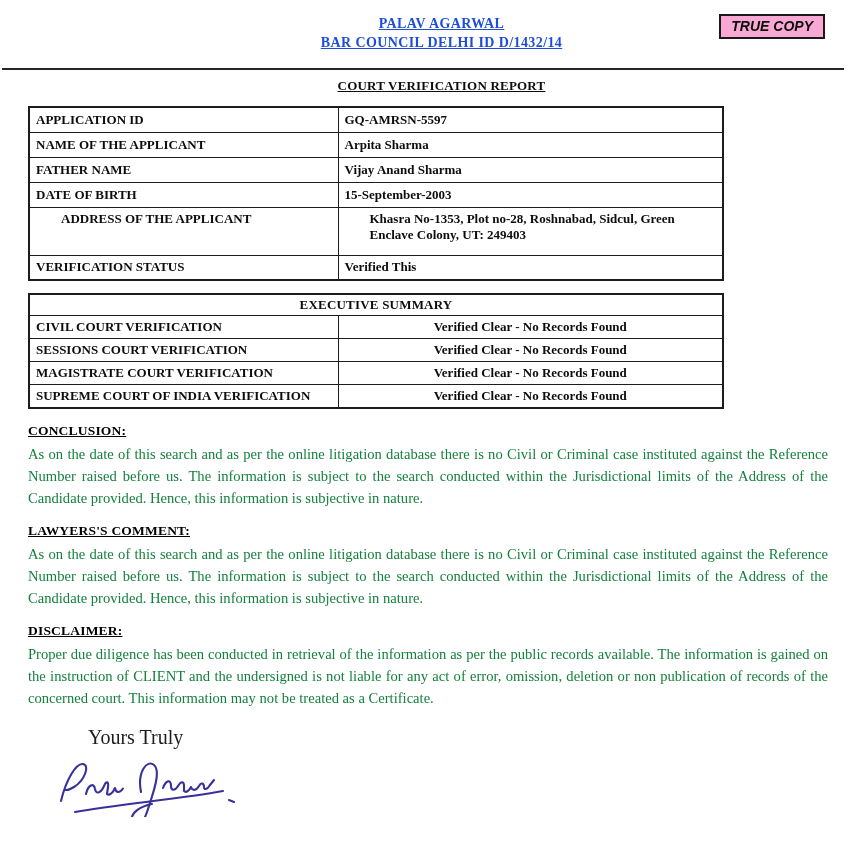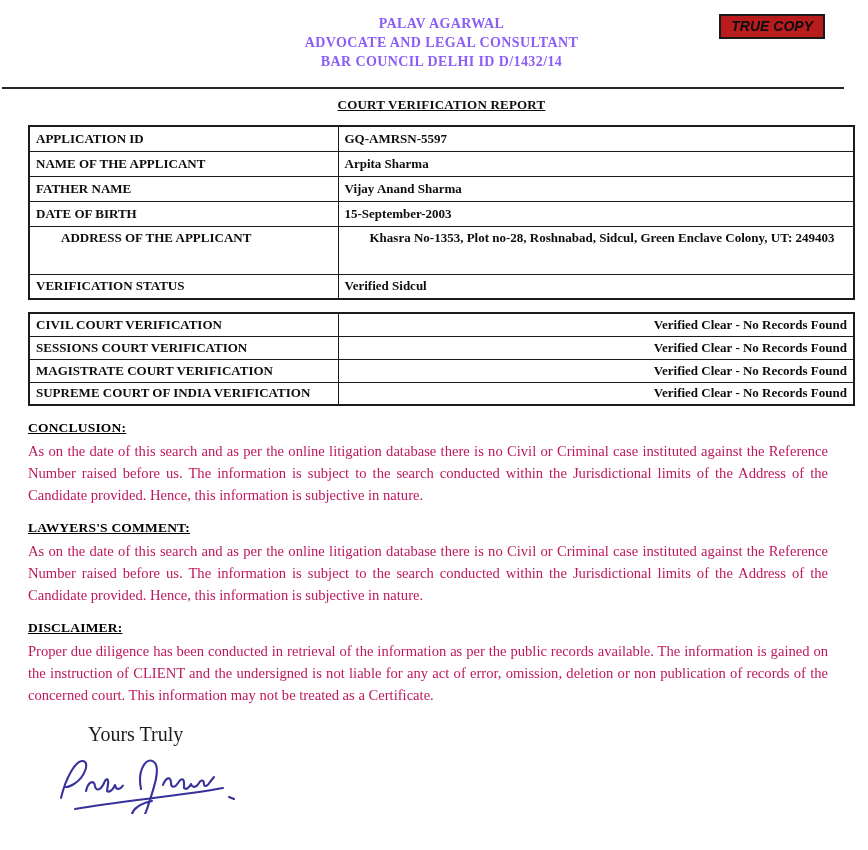--- a/index.html
+++ b/index.html
@@ -13,33 +13,34 @@
   }
   .page { padding: 14px 13px 0 28px; position: relative; }
 
   
   .letterhead { text-align: center; position: relative; }
   .letterhead .lh-line {
     font-weight: bold;
     font-size: 14px;
     line-height: 19px;
     letter-spacing: 0.4px;
-    color: #8b5cf6;
+    color: #1d4ed8;
+    text-decoration: underline;
   }
   .stamp {
     position: absolute;
     top: 0; right: 30px;
     border: 2px solid #1a1a1a;
     padding: 2px 10px 3px 10px;
     font-family: "Liberation Sans", sans-serif;
     font-weight: bold;
     font-style: italic;
     font-size: 14px;
     color: #0d0d0d;
-    background: #b91c1c;
+    background: #f9a8d4;
   }
 
   .rule {
     border: 0;
     border-top: 2px solid #26262b;
     margin: 16px 11px 0 -26px;
   }
 
   .report-title {
     text-align: center;
@@ -47,21 +48,21 @@
     font-weight: bold;
     text-decoration: underline;
     letter-spacing: 0.2px;
     margin-top: 8px;
     color: #0d0d0d;
   }
 
   
   table {
     border-collapse: collapse;
-    width: 827px;
+    width: 696px;
     table-layout: fixed;
   }
   table, th, td { border: 1.5px solid #1c1c1c; }
   table { border-width: 2px; }
   td, th {
     font-size: 13px;
     font-weight: bold;
     padding: 2px 6px;
     vertical-align: middle;
     color: #0d0d0d;
@@ -69,57 +70,56 @@
   }
   .details { margin-top: 12px; }
   .details col.c-label { width: 309px; }
   .details td { height: 25px; }
   .details tr.tall td { height: 48px; vertical-align: top; padding-top: 3px; padding-left: 31px; }
 
   .summary { margin-top: 12px; }
   .summary col.c-label { width: 309px; }
   .summary th.sum-title { text-align: center; height: 20px; letter-spacing: 0.2px; }
   .summary td { height: 23px; }
-  .summary td.sum-value { text-align: right; }
+  .summary td.sum-value { text-align: center; }
 
   
   .section { margin-top: 14px; }
   .section-heading {
     font-size: 13.5px;
     font-weight: bold;
     text-decoration: underline;
     letter-spacing: 0.2px;
     color: #000000;
   }
   .section-body {
     margin-top: 4px;
     font-size: 14.6px;
     line-height: 22px;
-    color: #be185d;
+    color: #15803d;
     width: 800px;
     text-align: justify;
   }
 
   
   .closing {
     margin-top: 17px;
     margin-left: 60px;
     font-size: 20px;
     color: #1c1c1c;
   }
   .signature-wrap { margin-left: 25px; margin-top: 4px; height: 64px; }
 </style>
 </head>
 <body>
 
 <div class="page">
 
   <div class="letterhead">
     <div class="lh-line">PALAV AGARWAL</div>
-    <div class="lh-line">ADVOCATE AND LEGAL CONSULTANT</div>
     <div class="lh-line">BAR COUNCIL DELHI ID D/1432/14</div>
     <div class="stamp">TRUE COPY</div>
   </div>
 
   <hr class="rule">
 
   <div class="report-title">COURT VERIFICATION REPORT</div>
 
   <table class="details">
     <colgroup>
@@ -142,32 +142,35 @@
       <tr>
         <td>DATE OF BIRTH</td>
         <td>15-September-2003</td>
       </tr>
       <tr class="tall">
         <td>ADDRESS OF THE APPLICANT</td>
         <td>Khasra No-1353, Plot no-28, Roshnabad, Sidcul, Green Enclave Colony, UT: 249403</td>
       </tr>
       <tr>
         <td>VERIFICATION STATUS</td>
-        <td>Verified Sidcul</td>
+        <td>Verified This</td>
       </tr>
     </tbody>
   </table>
 
   <table class="summary">
     <colgroup>
         <col class="c-label">
         <col>
       </colgroup>
     <tbody>
       <tr>
+        <th class="sum-title" colspan="2">EXECUTIVE SUMMARY</th>
+      </tr>
+      <tr>
         <td>CIVIL COURT VERIFICATION</td>
         <td class="sum-value">Verified Clear - No Records Found</td>
       </tr>
       <tr>
         <td>SESSIONS COURT VERIFICATION</td>
         <td class="sum-value">Verified Clear - No Records Found</td>
       </tr>
       <tr>
         <td>MAGISTRATE COURT VERIFICATION</td>
         <td class="sum-value">Verified Clear - No Records Found</td>

